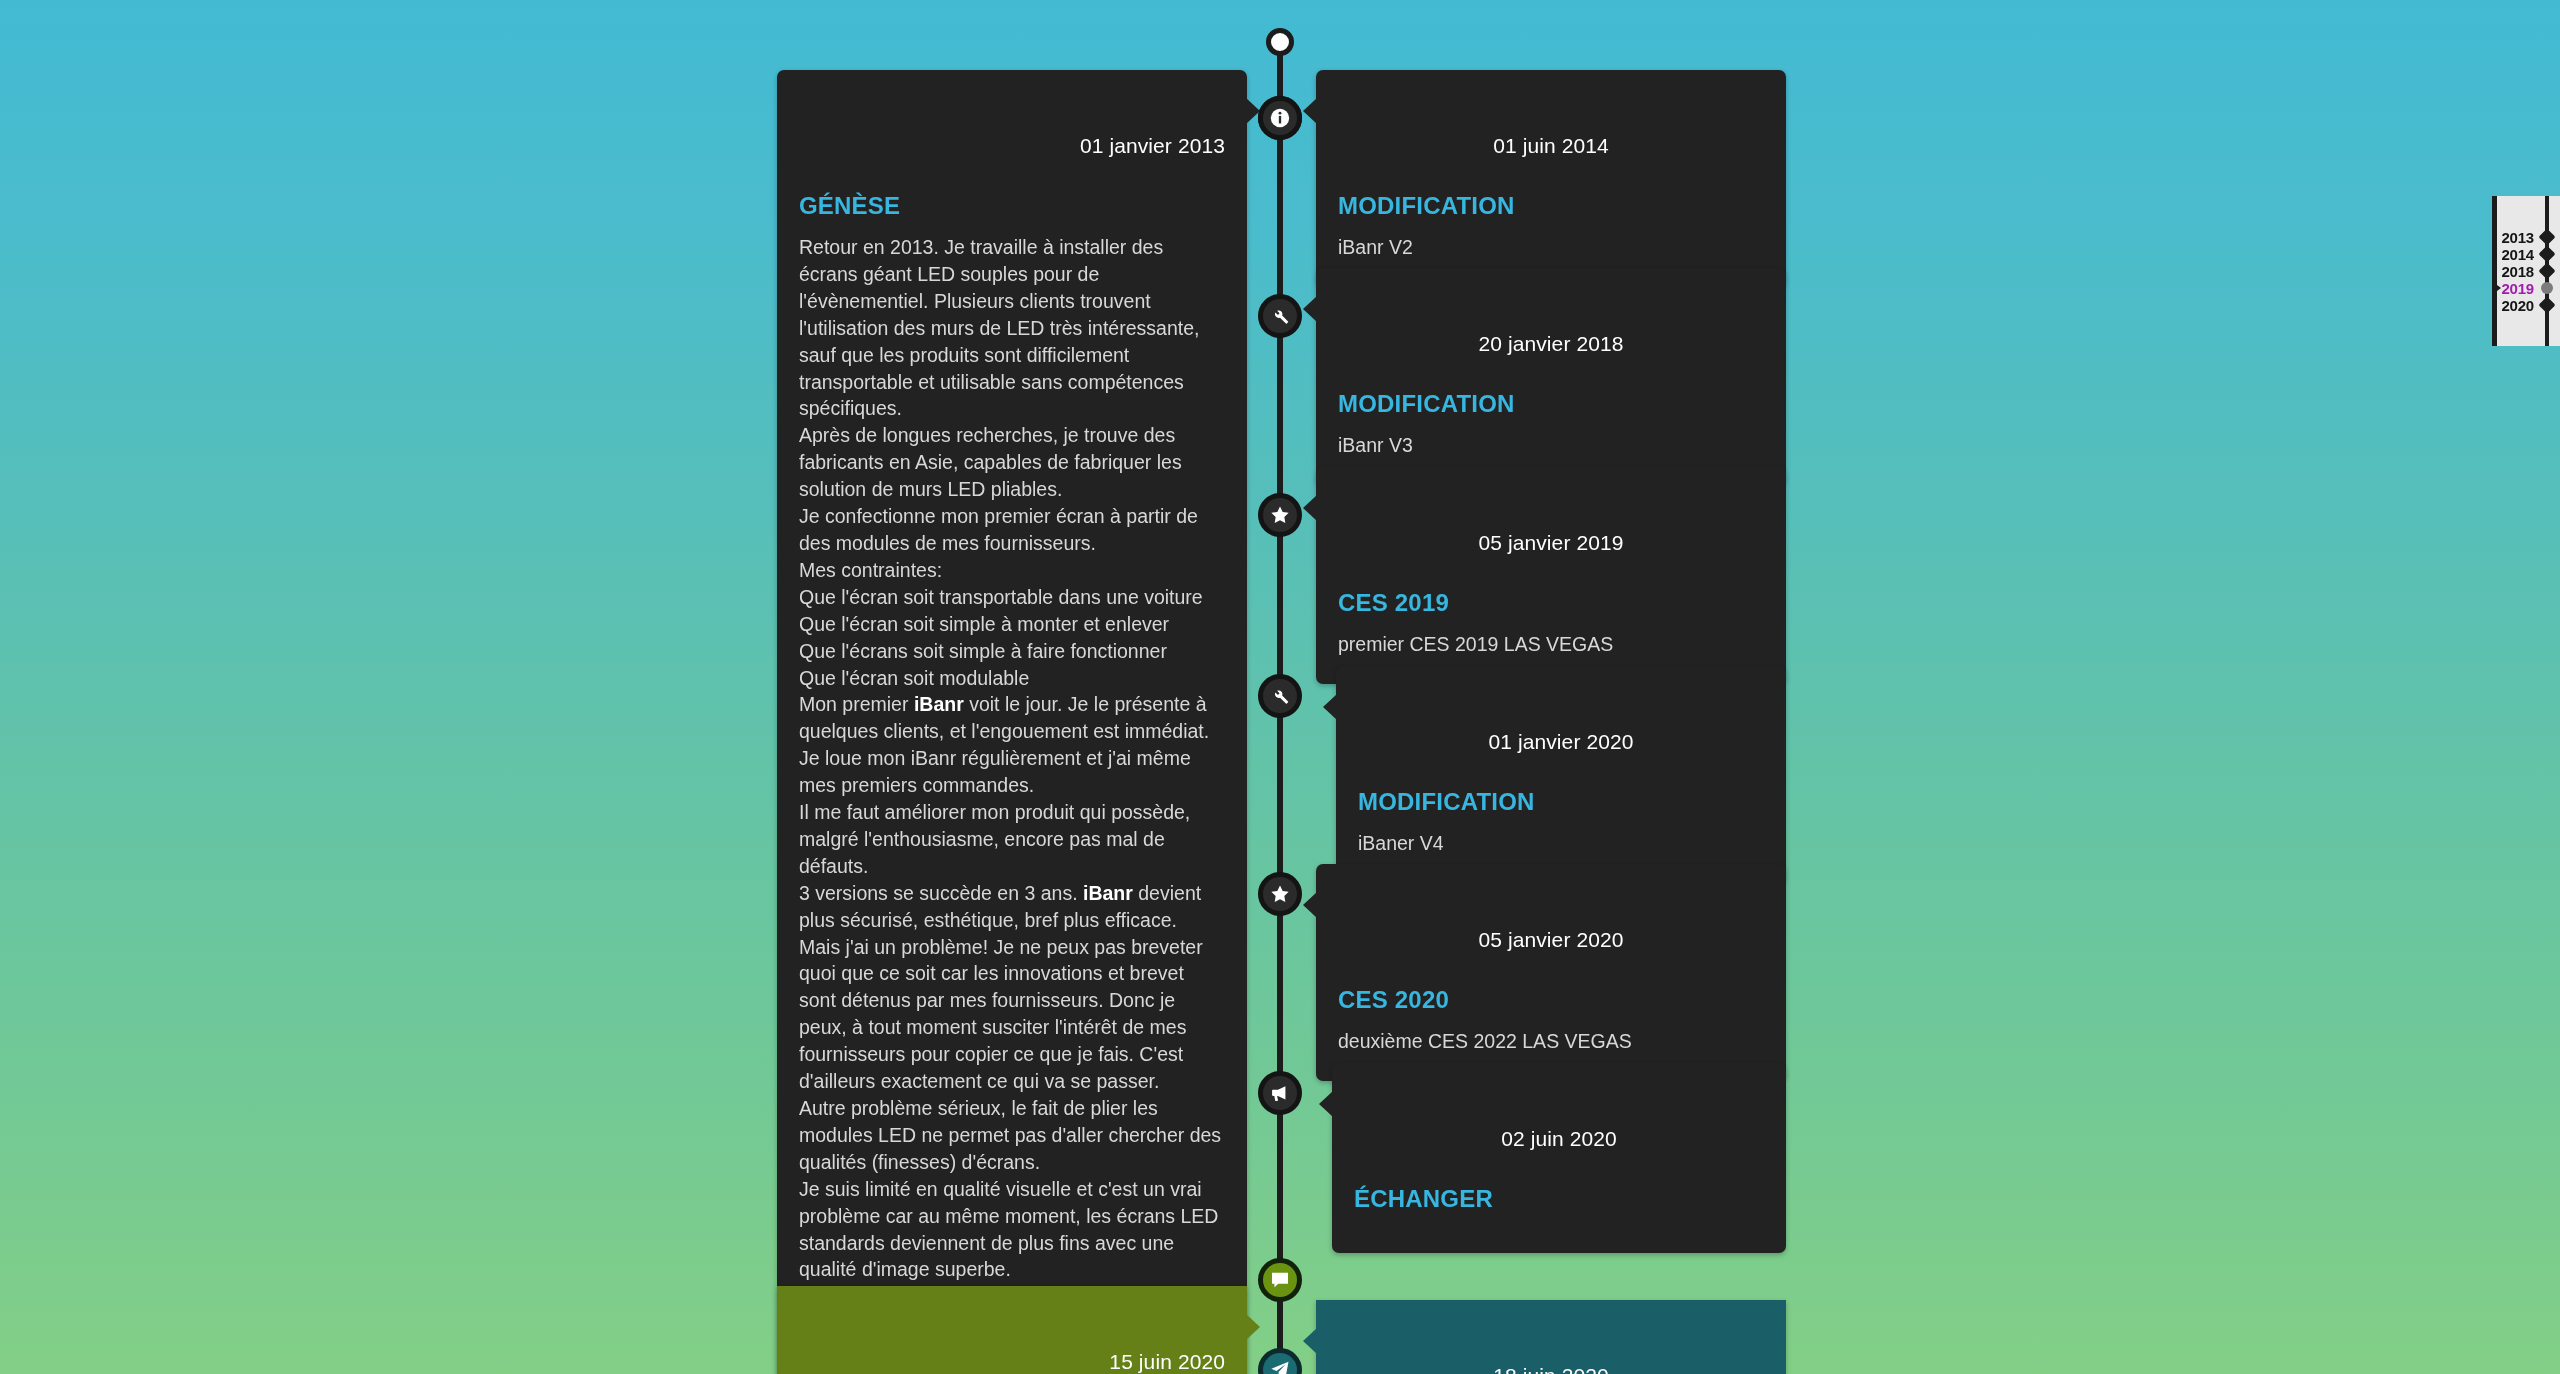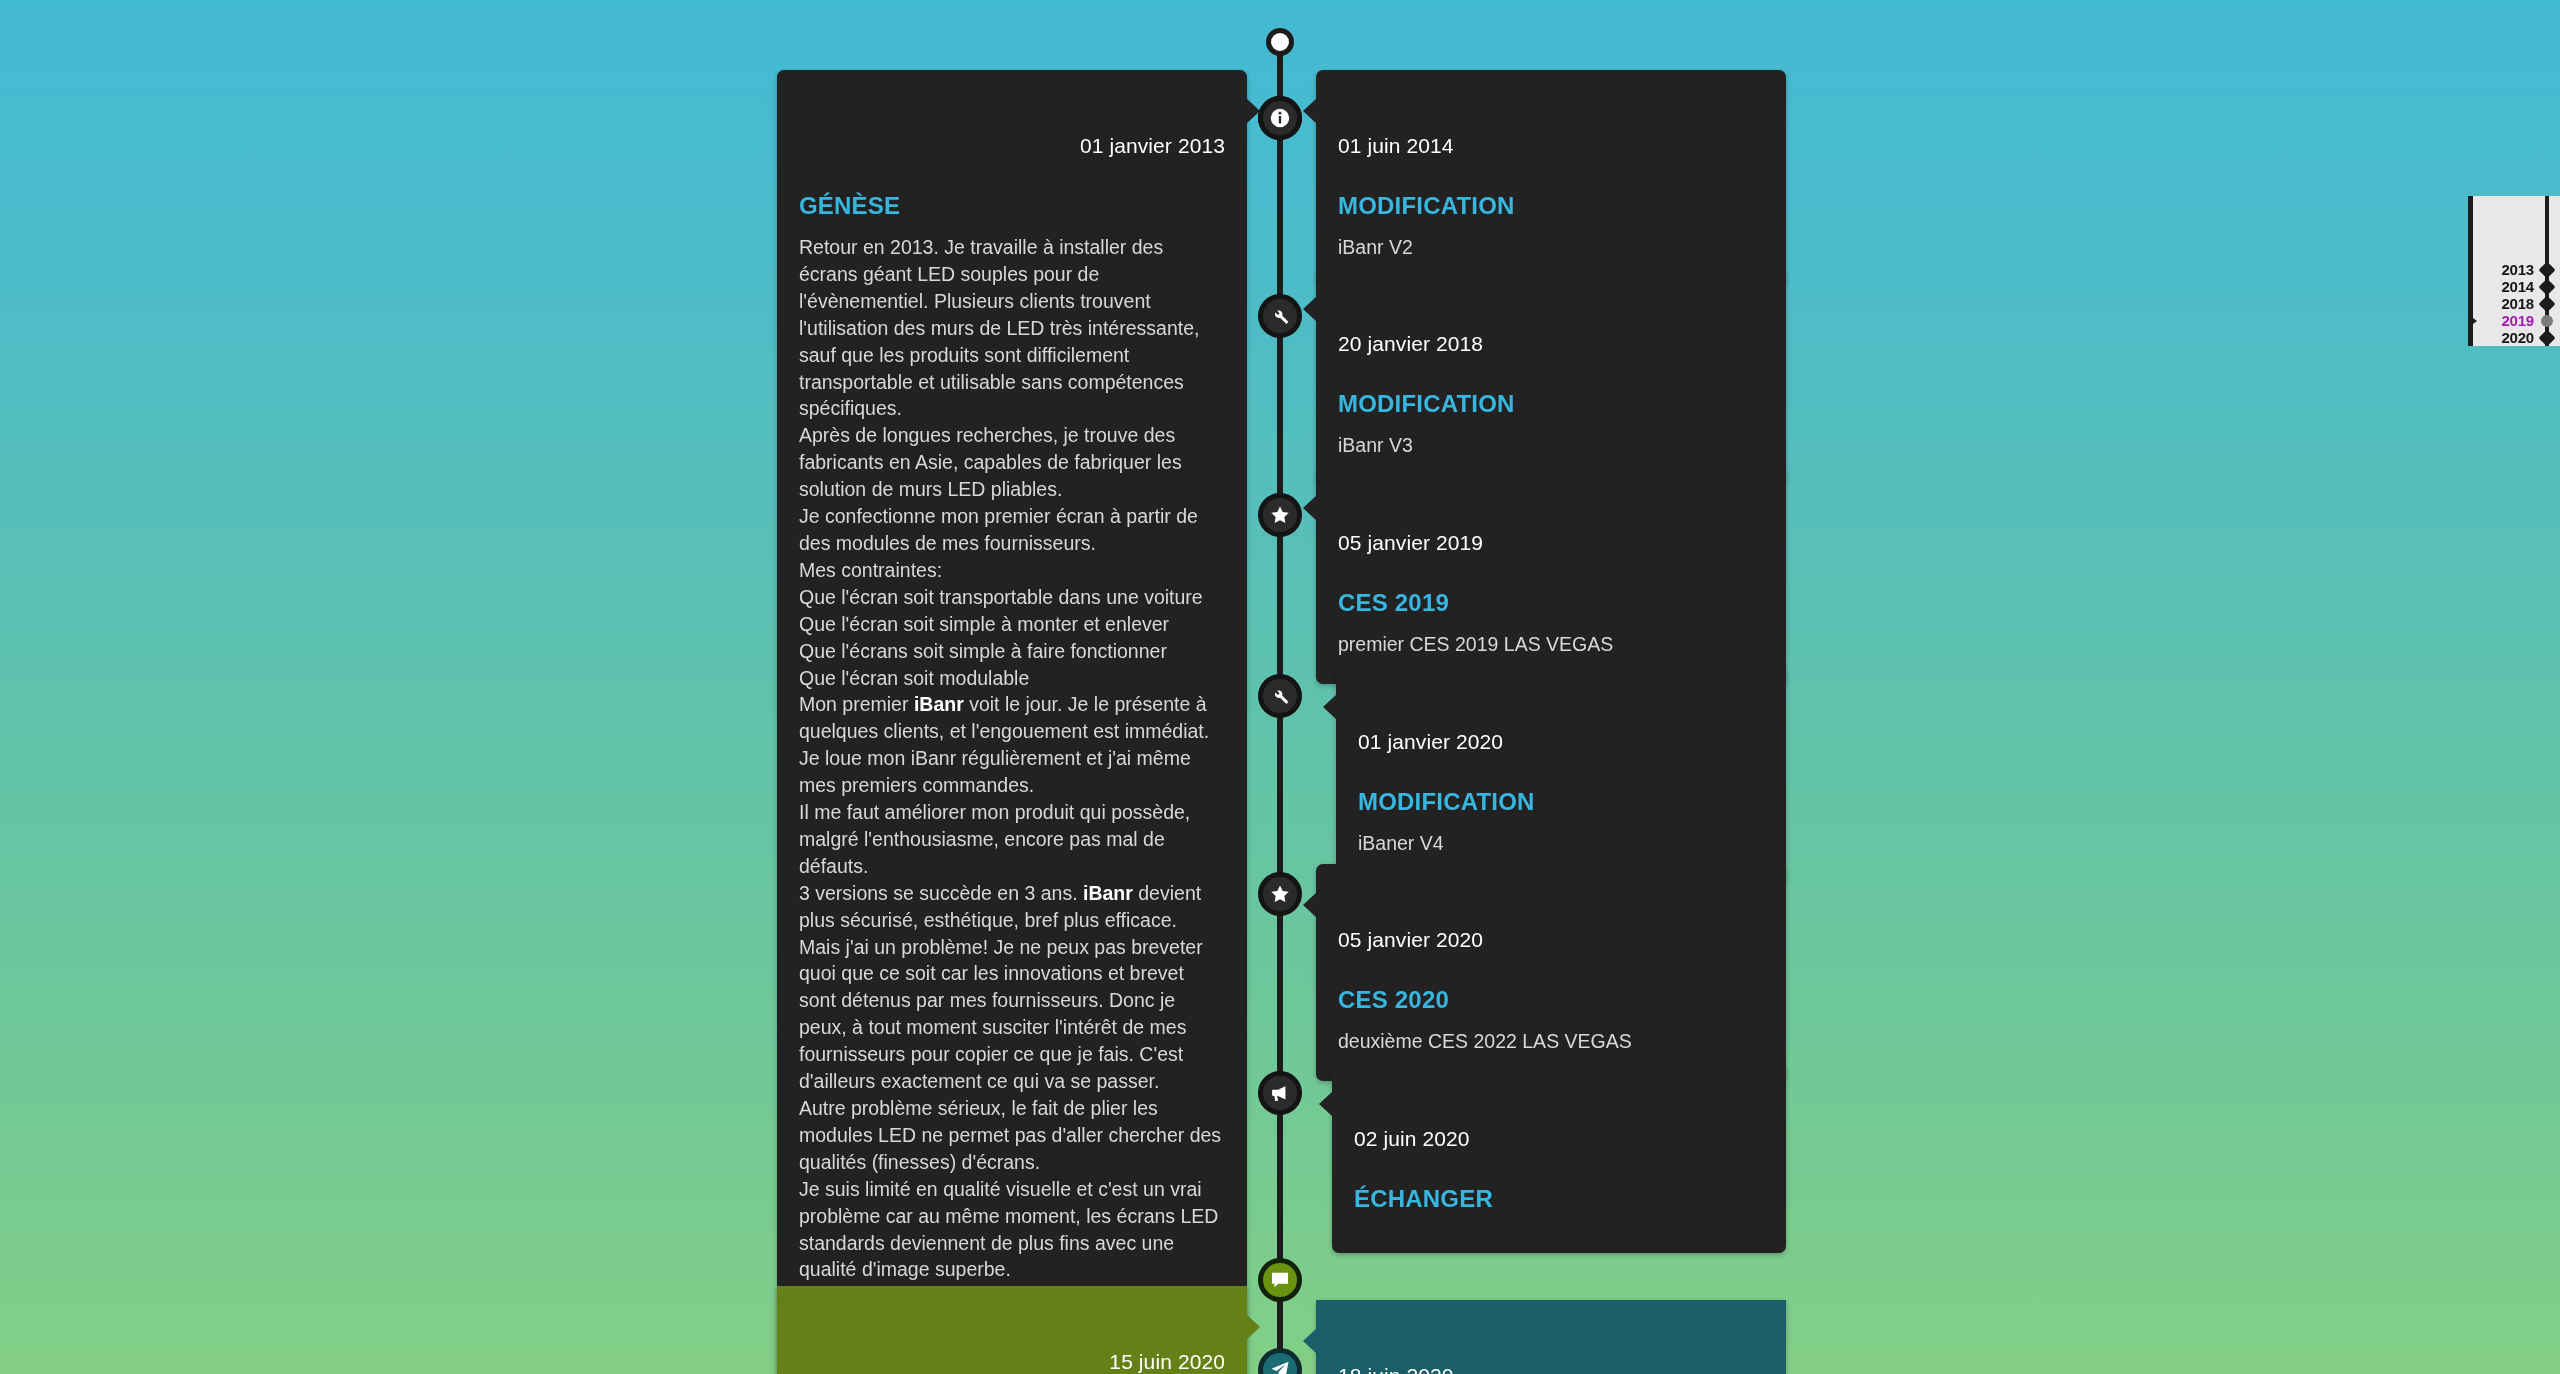--- a/index.html
+++ b/index.html
@@ -111,21 +111,21 @@
 
   .card-date {
     font-size: 21px;
     font-weight: normal;
     color: #ffffff;
     letter-spacing: .1px;
     margin-bottom: 34px;
     margin-top: 46px;
   }
   .event.left  .card-date { text-align: right; }
-  .event.right .card-date { text-align: left; }
+  .event.right .card-date { text-align: center; }
 
   .card-title {
     font-size: 24px;
     font-weight: bold;
     color: #37b6e0;
     letter-spacing: .2px;
     margin-bottom: 14px;
   }
 
   .card-body {
@@ -134,27 +134,27 @@
     color: #d8d8d8;
     white-space: pre-line;
   }
   .card-body b { color: #ffffff; font-weight: bold; }
 
   
   #year-nav {
     position: absolute;
     right: 0px;
     top: 196px;
-    width: 92px;
+    width: 68px;
     height: 150px;
     background: #e8e8e8;
     border-left: 5px solid #1c1c1c;
     display: flex;
     flex-direction: column;
-    justify-content: flex-end;
+    justify-content: center;
     z-index: 20;
   }
   #year-nav .nav-rail {
     position: absolute;
     right: 11px;
     top: 0;
     bottom: 0;
     width: 4px;
     background: #1c1c1c;
   }

